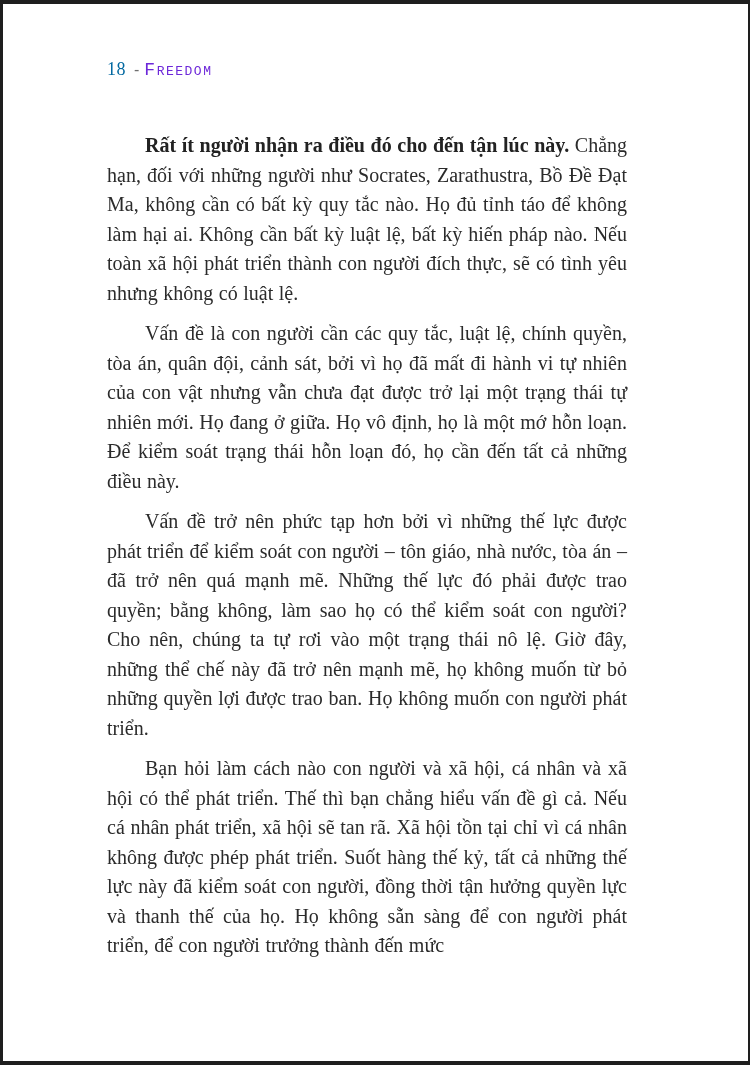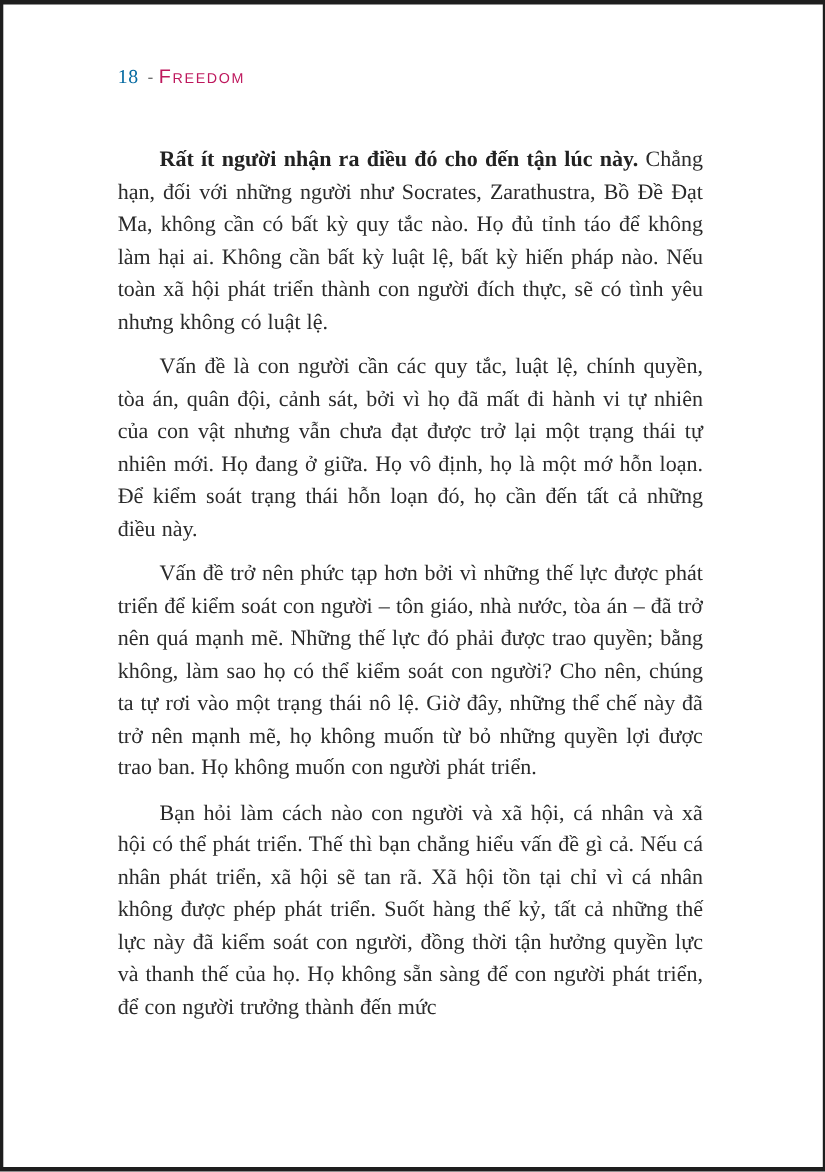--- a/index.html
+++ b/index.html
@@ -29,31 +29,31 @@
     color: #0369a1;
     letter-spacing: 0.5px;
   }
   .header-separator {
     font-family: "Liberation Sans", sans-serif;
     font-size: 16px;
     color: #6f6f6f;
     margin: 0 5px 0 8px;
   }
   .running-title {
-    font-family: Liberation Sans, sans-serif;
+    font-family: Liberation Mono, monospace;
     font-variant: small-caps;
     font-size: 18px;
-    color: #be185d;
+    color: #6d28d9;
     letter-spacing: 1.5px;
   }
   .page-content {
     margin-top: 48px;
   }
   .para {
-    margin: 0 4px 11px 0;
+    margin: 0 16px 11px 0;
     text-indent: 38px;
     text-align: justify;
     font-size: 20px;
     line-height: 29.5px;
     color: #2b2b2b;
     word-spacing: 0.5px;
   }
   .para strong { font-weight: bold; color: #222222; }
 </style>
 </head>

